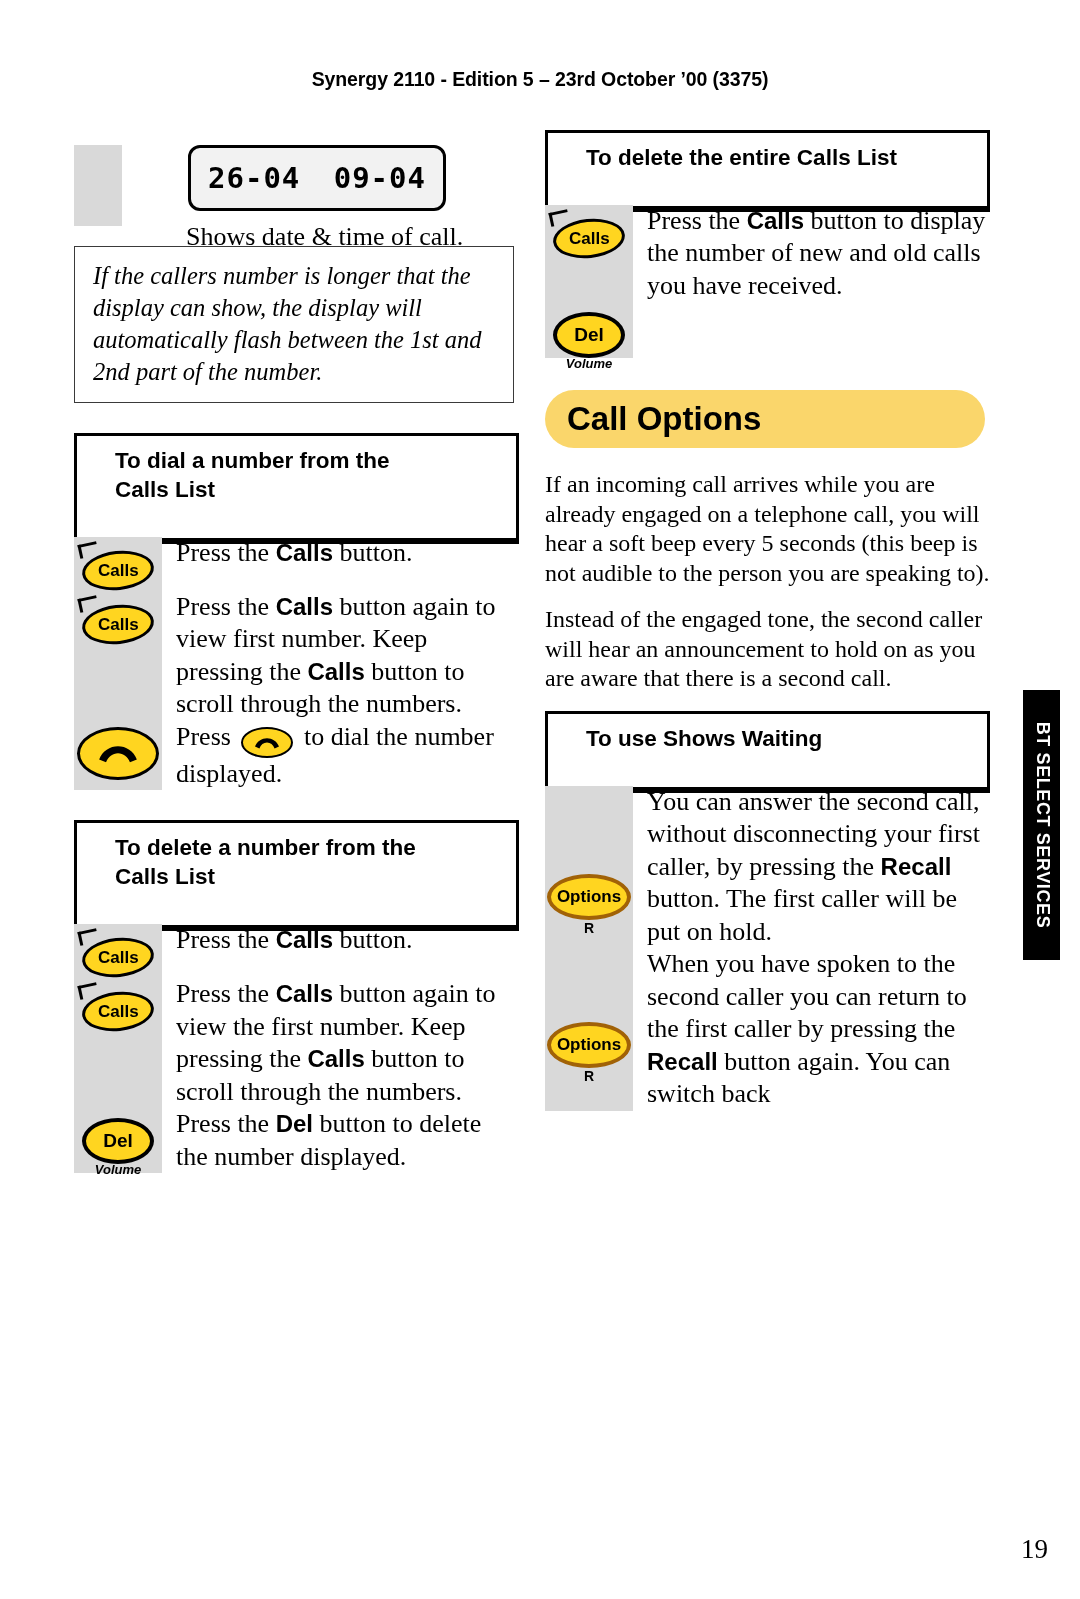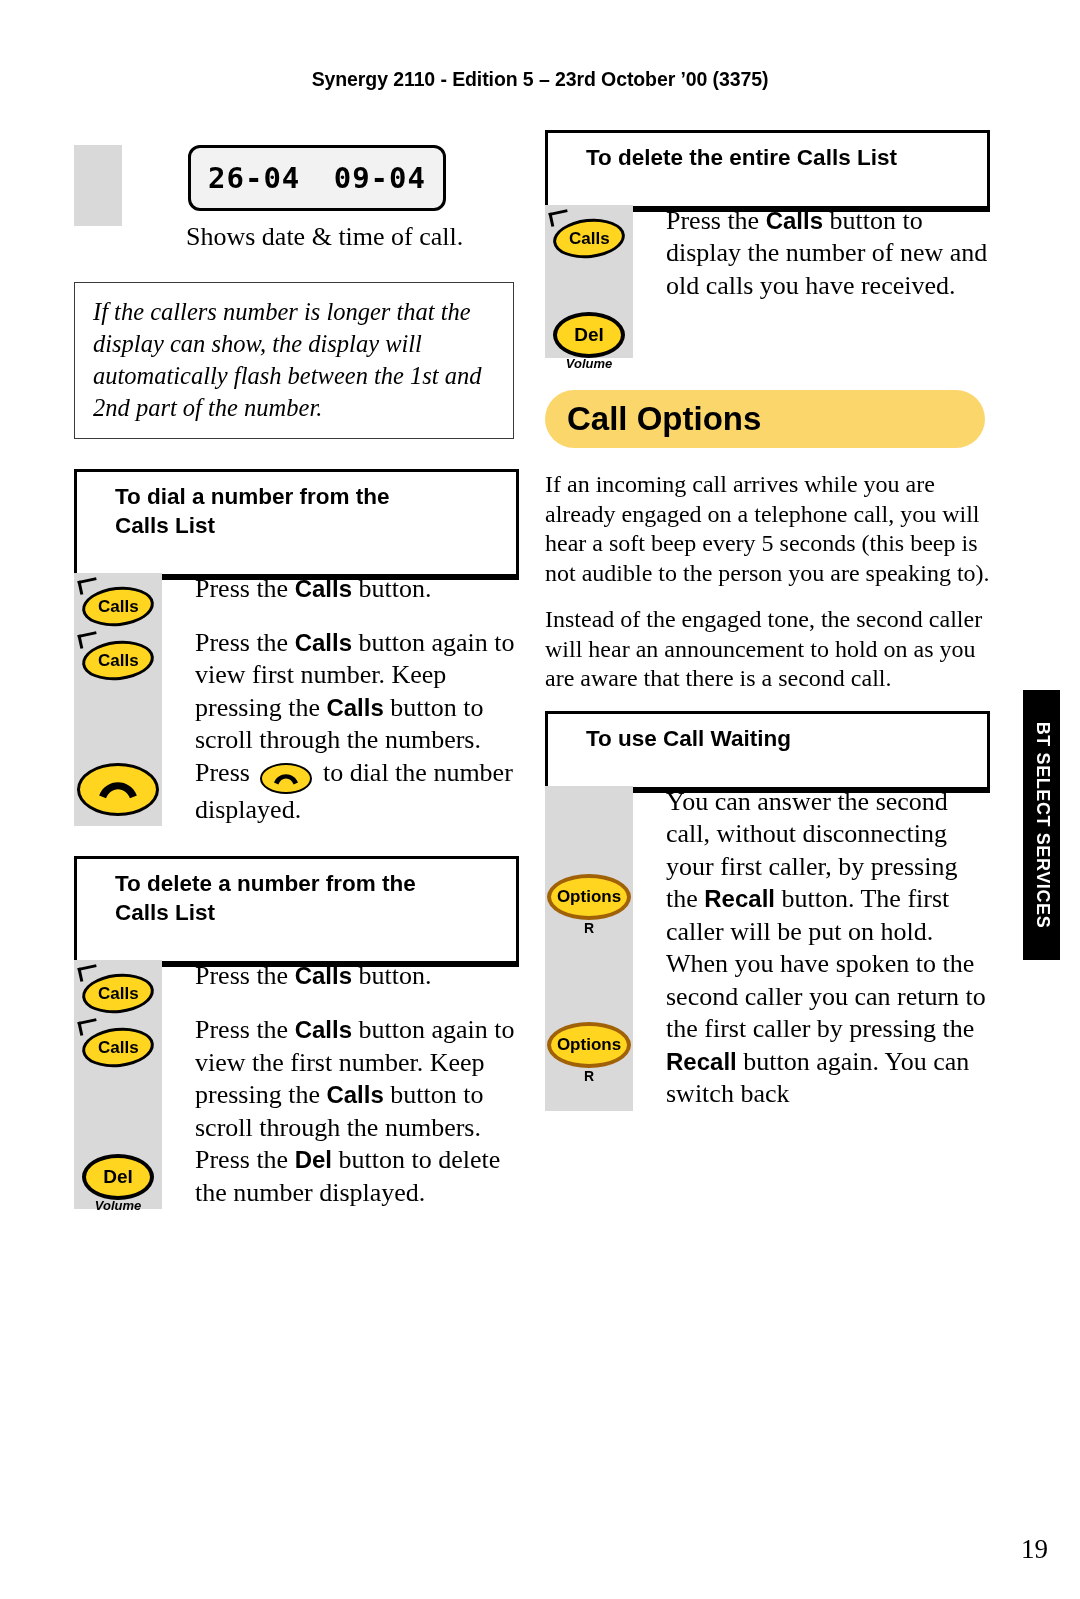--- a/index.html
+++ b/index.html
@@ -95,21 +95,21 @@
     align-items:flex-start;
     min-height:54px;
   }
   .row-icon{
     width:88px;flex:0 0 88px;
     position:relative;
     display:flex;align-items:flex-start;justify-content:center;
   }
   .row-text{
     flex:1;
-    padding-left:33px;
+    padding-left:14px;
     font-size:26px;
     line-height:1.25;
     box-sizing:border-box;
   }
   .row-text b{font-family:"Liberation Sans", sans-serif;font-size:24px;}
 
   
   .key{
     position:relative;
     display:inline-flex;align-items:center;justify-content:center;
@@ -237,21 +237,21 @@
       <div class="lcd-greyblock"></div>
       <div class="lcd">
         <div class="lcd-text">
           <span>26-04</span>
           <span>09-04</span>
         </div>
       </div>
       <div class="lcd-caption">Shows date &amp; time of call.</div>
     </div>
 
-    <div class="note-box" style="position:relative;top:0;margin-top:56px;">
+    <div class="note-box" style="position:relative;top:0;margin-top:20px;">
       <p>If the callers number is longer that the display can show, the display will automatically flash between the 1st and 2nd part of the number.</p>
     </div>
 
     <div id="left-sections">
         <div class="bubble" style="margin-top:30px;">
           <div class="bubble-body">To dial a number from the<br>Calls List</div>
           <svg class="bubble-tail" width="445" height="40" viewBox="0 0 445 40">
             <path d="M0 0 L0 28 L20 28 L38 40 L56 28 L445 28 L445 0 Z" fill="#ffffff" stroke="#000" stroke-width="6" stroke-linejoin="miter"></path>
             <rect x="3" y="0" width="439" height="4" fill="#ffffff"></rect>
           </svg>
@@ -372,21 +372,21 @@
       <span>Call Options</span>
     </div>
 
     <div id="right-paras" style="margin-top:22px;">
         <p class="body-para">If an incoming call arrives while you are already engaged on a telephone call, you will hear a soft beep every 5 seconds (this beep is not audible to the person you are speaking to).</p>
         <p class="body-para">Instead of the engaged tone, the second caller will hear an announcement to hold on as you are aware that there is a second call.</p>
       </div>
 
     <div id="use-section">
         <div class="bubble" style="margin-top:12px;">
-          <div class="bubble-body">To use Call Waiting</div>
+          <div class="bubble-body">To use Shows Waiting</div>
           <svg class="bubble-tail" width="445" height="40" viewBox="0 0 445 40">
             <path d="M0 0 L0 28 L20 28 L38 40 L56 28 L445 28 L445 0 Z" fill="#ffffff" stroke="#000" stroke-width="6" stroke-linejoin="miter"></path>
             <rect x="3" y="0" width="439" height="4" fill="#ffffff"></rect>
           </svg>
         </div>
         <div class="strip" style="margin-top:-16px;">
           <div class="strip-bg"></div>
           <div class="strip-rows">
             <div class="row">
               <div class="row-icon">

